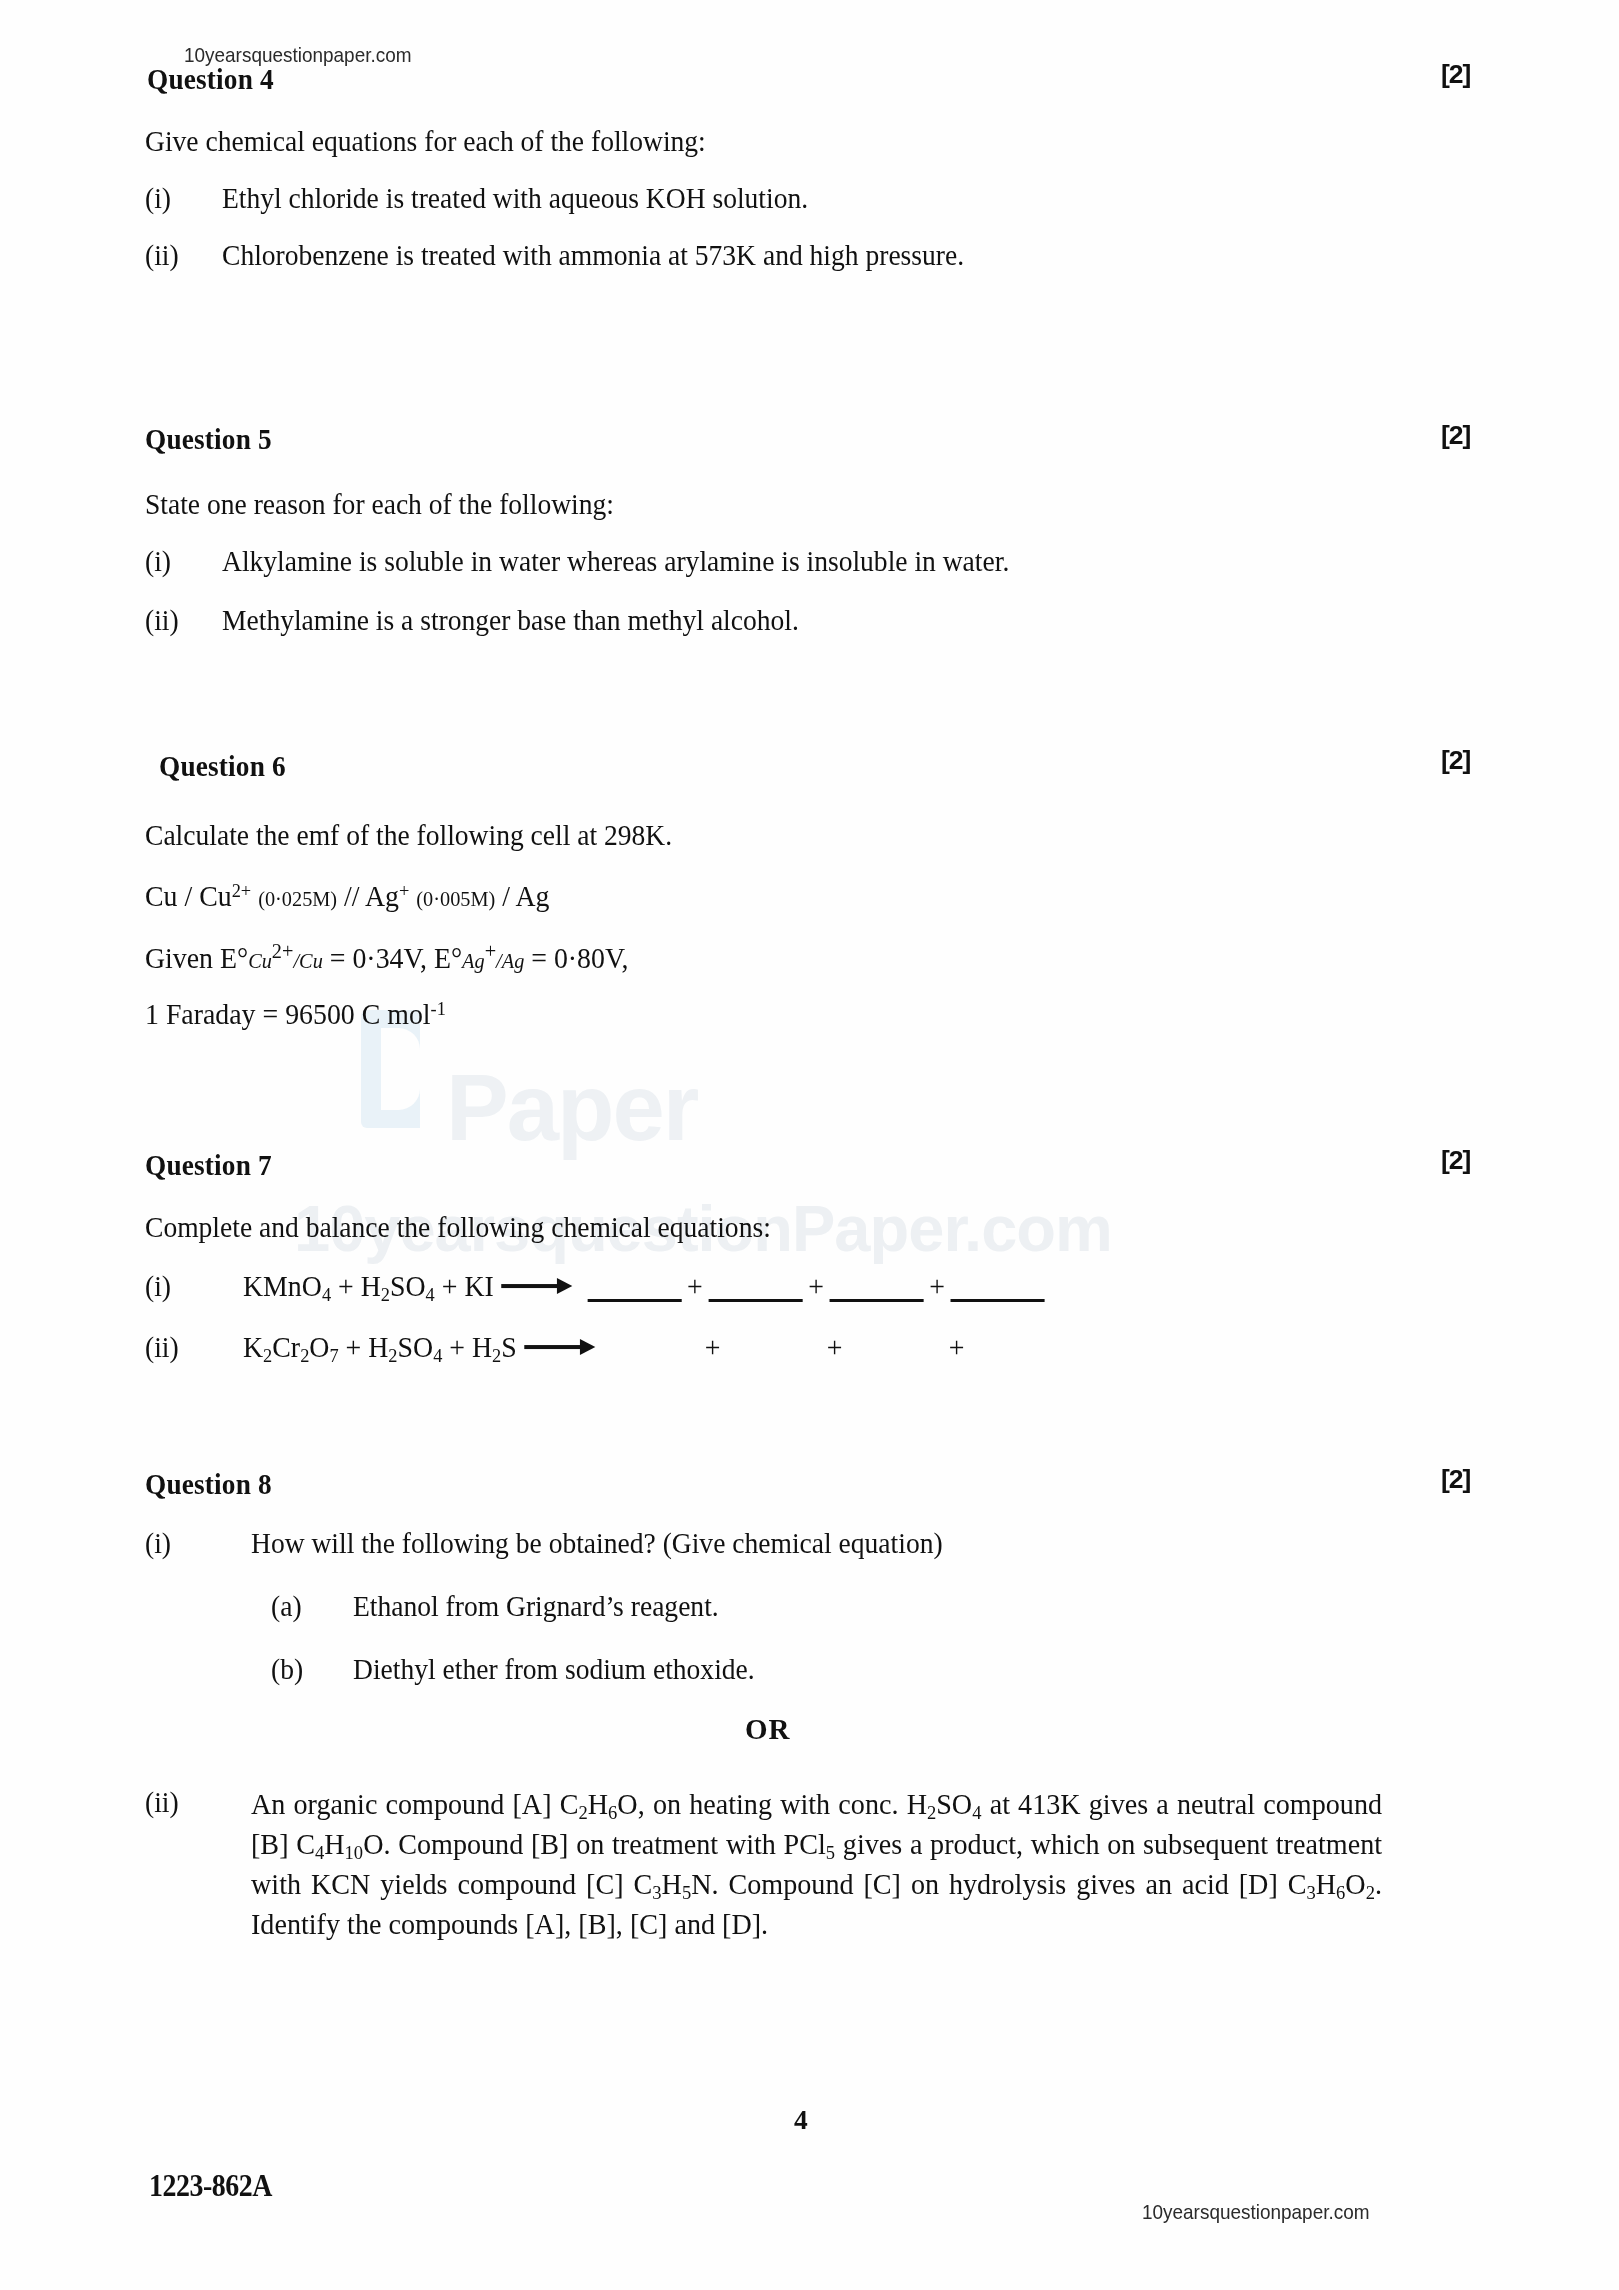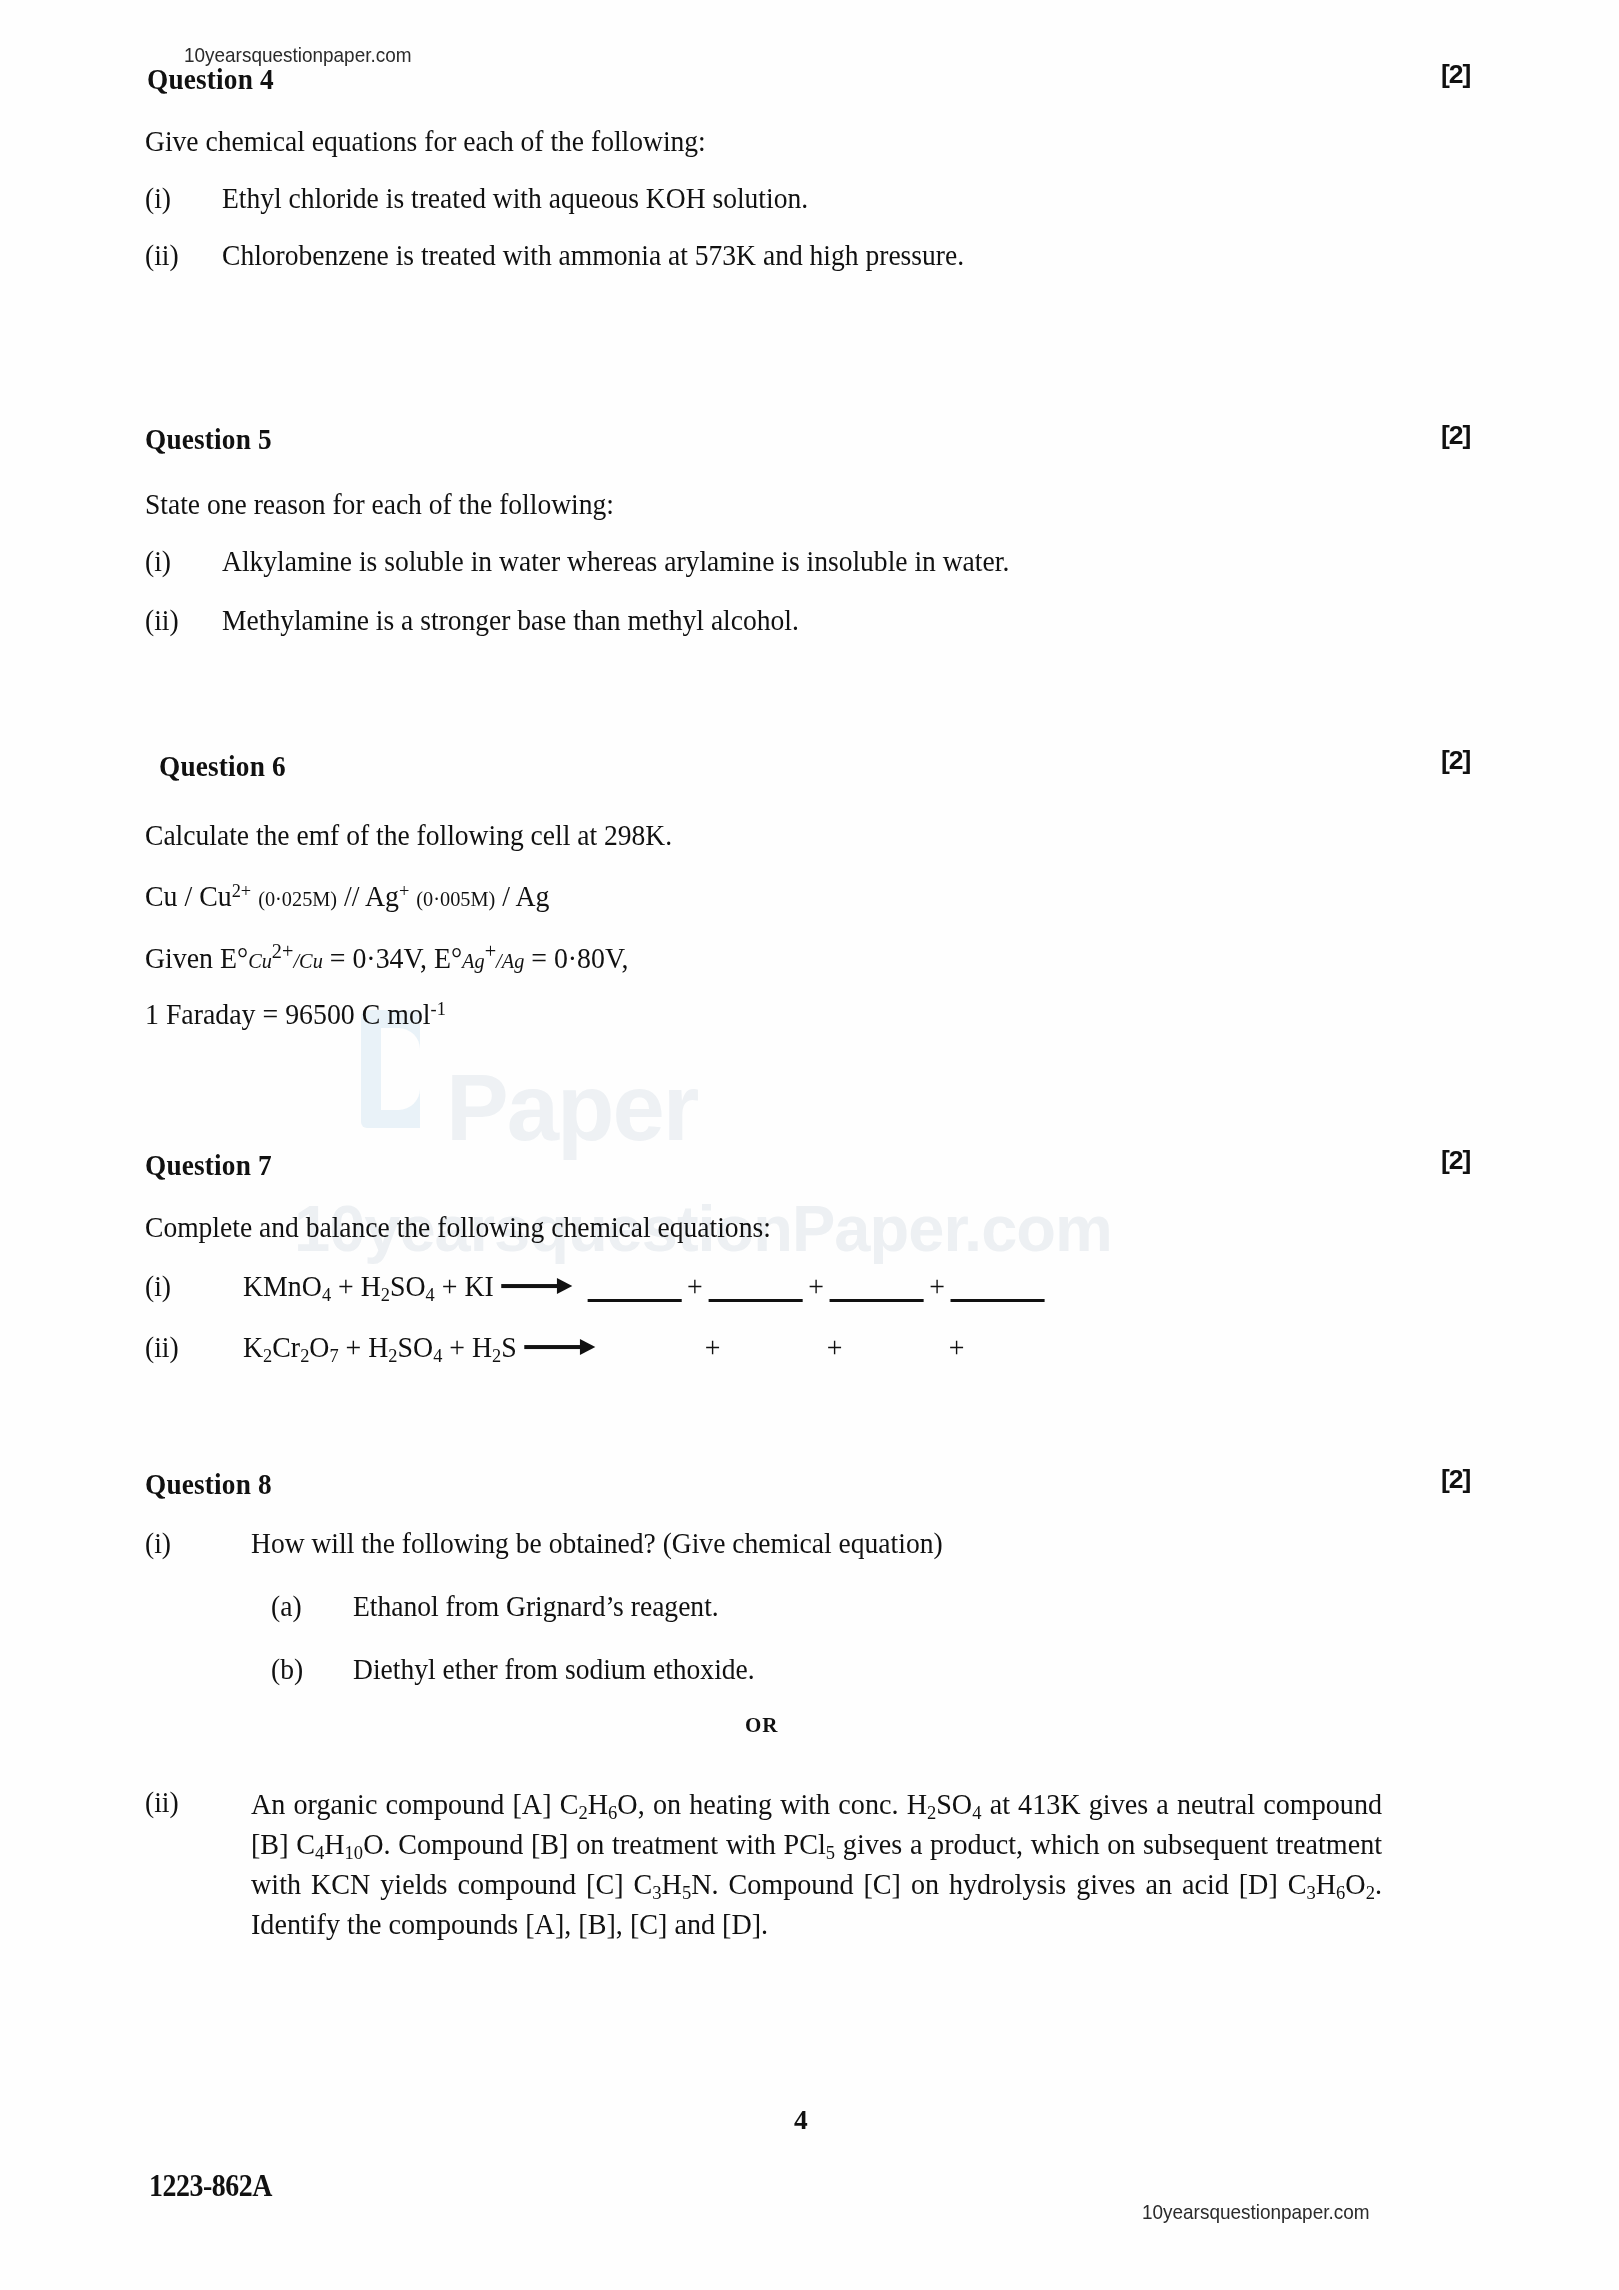--- a/index.html
+++ b/index.html
@@ -178,21 +178,21 @@
   .plus-only { display: inline-block; width: 98px; text-align: center; }
 
   .para {
     font-size: 29px;
     line-height: 1.30;
     text-align: justify;
     transform: scaleX(0.97);
     transform-origin: left top;
   }
   .or {
-    font-size: 21px;
+    font-size: 29px;
     font-weight: 700;
     letter-spacing: 1px;
   }
   .pagenum {
     font-size: 27.4px;
     font-weight: 700;
   }
   .papercode {
     font-size: 31px;
     font-weight: 700;

